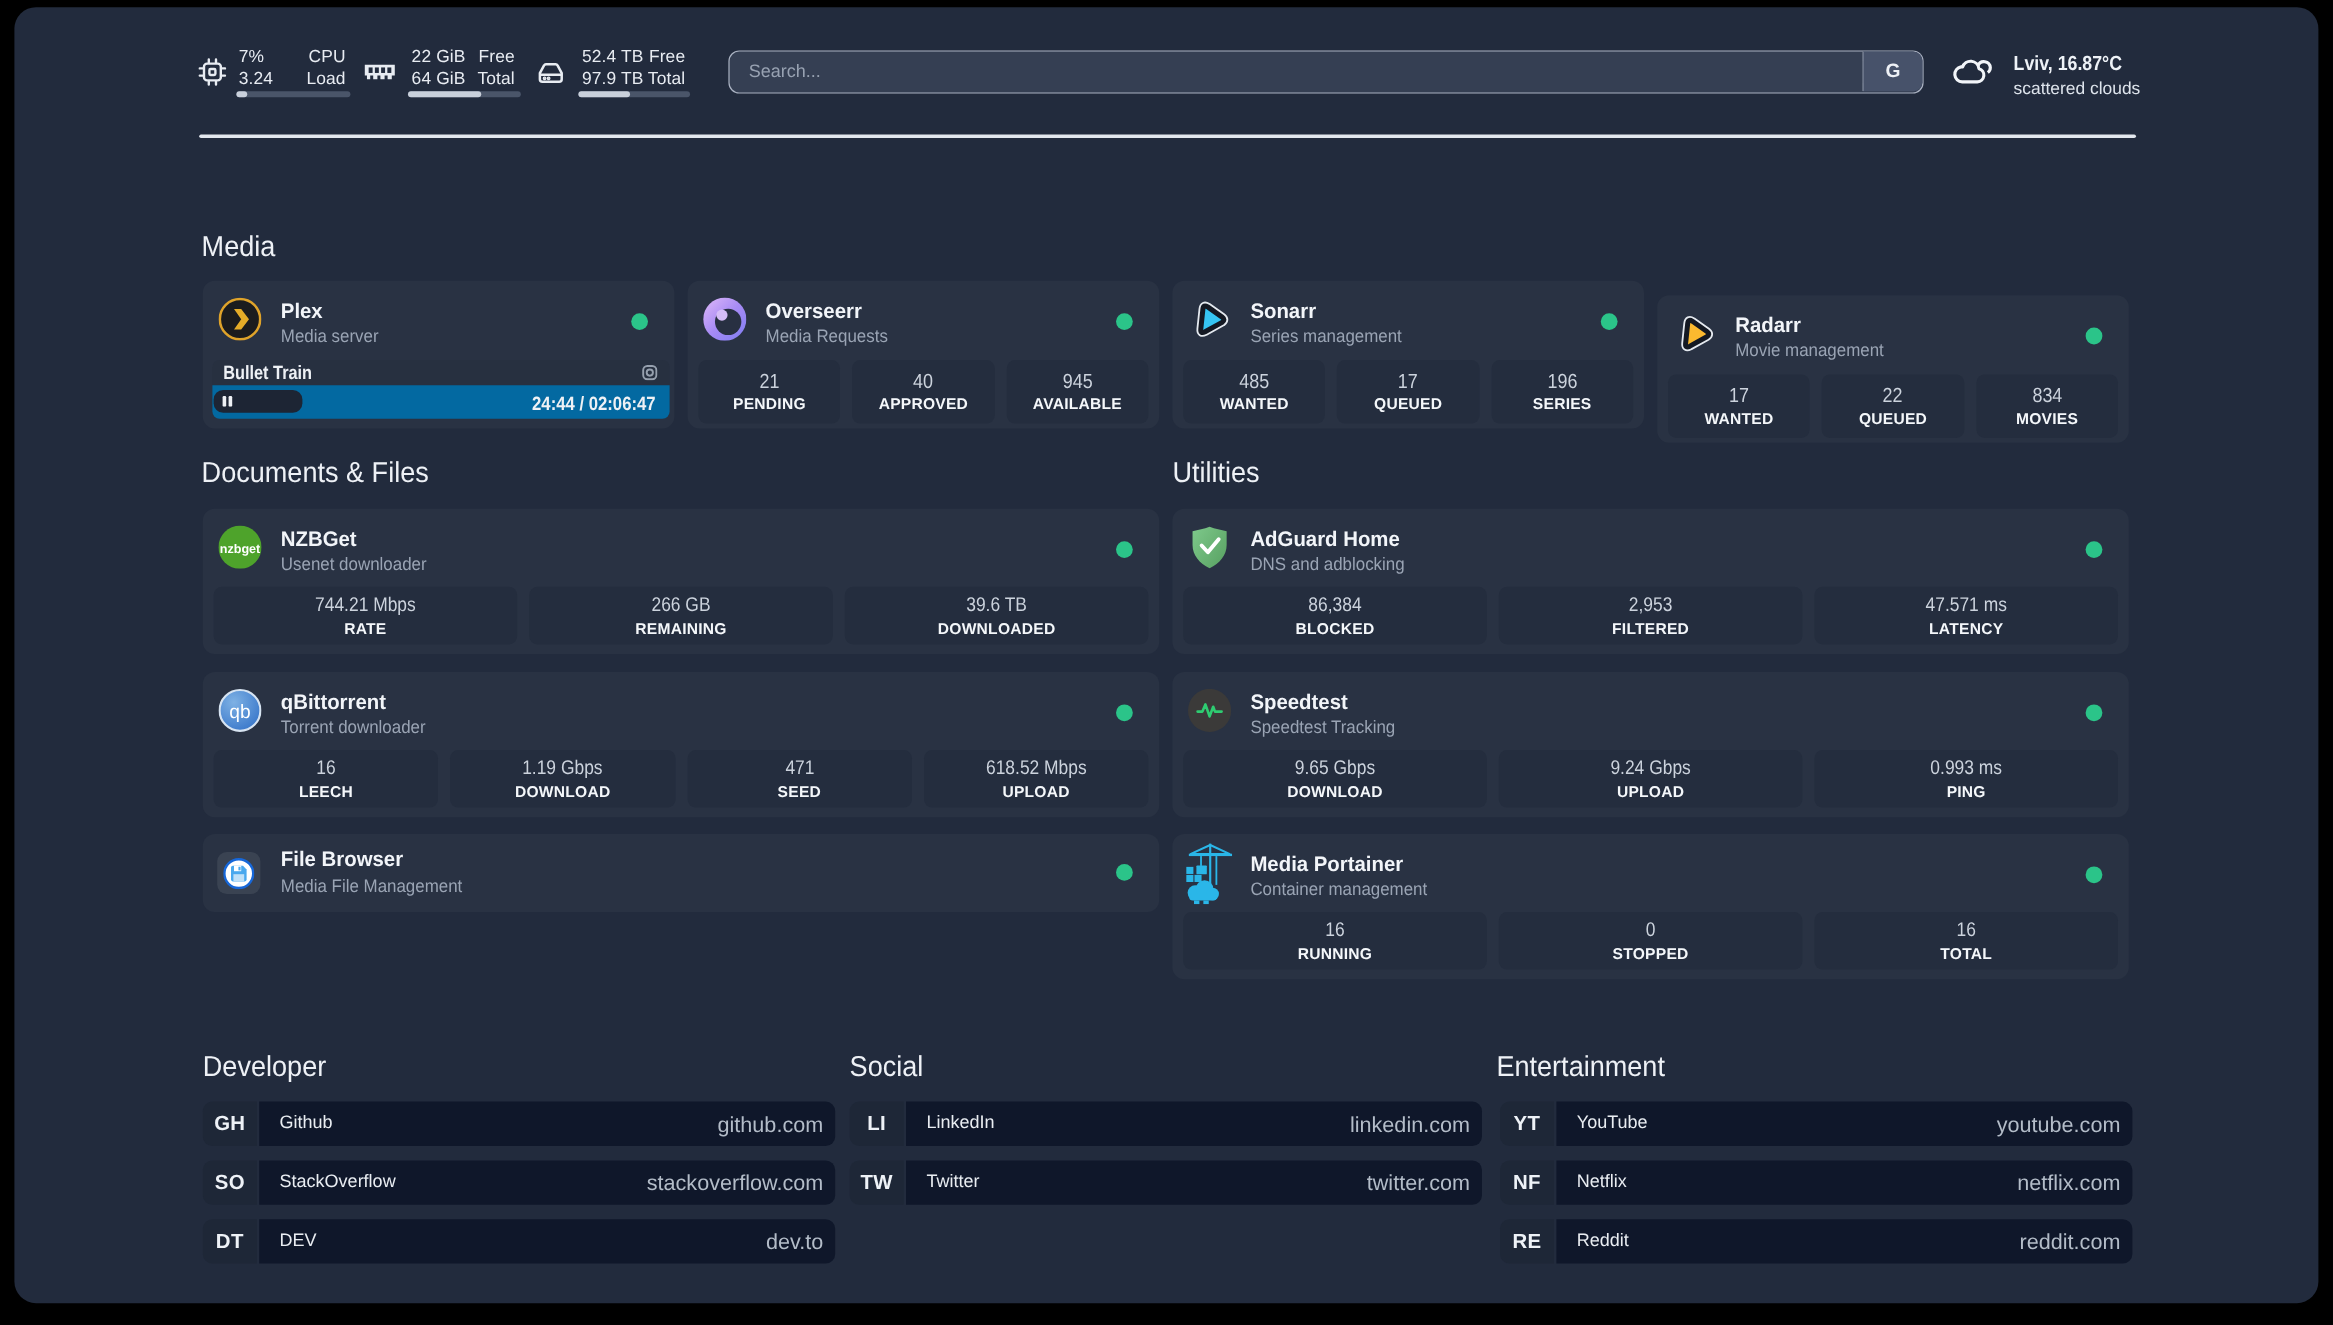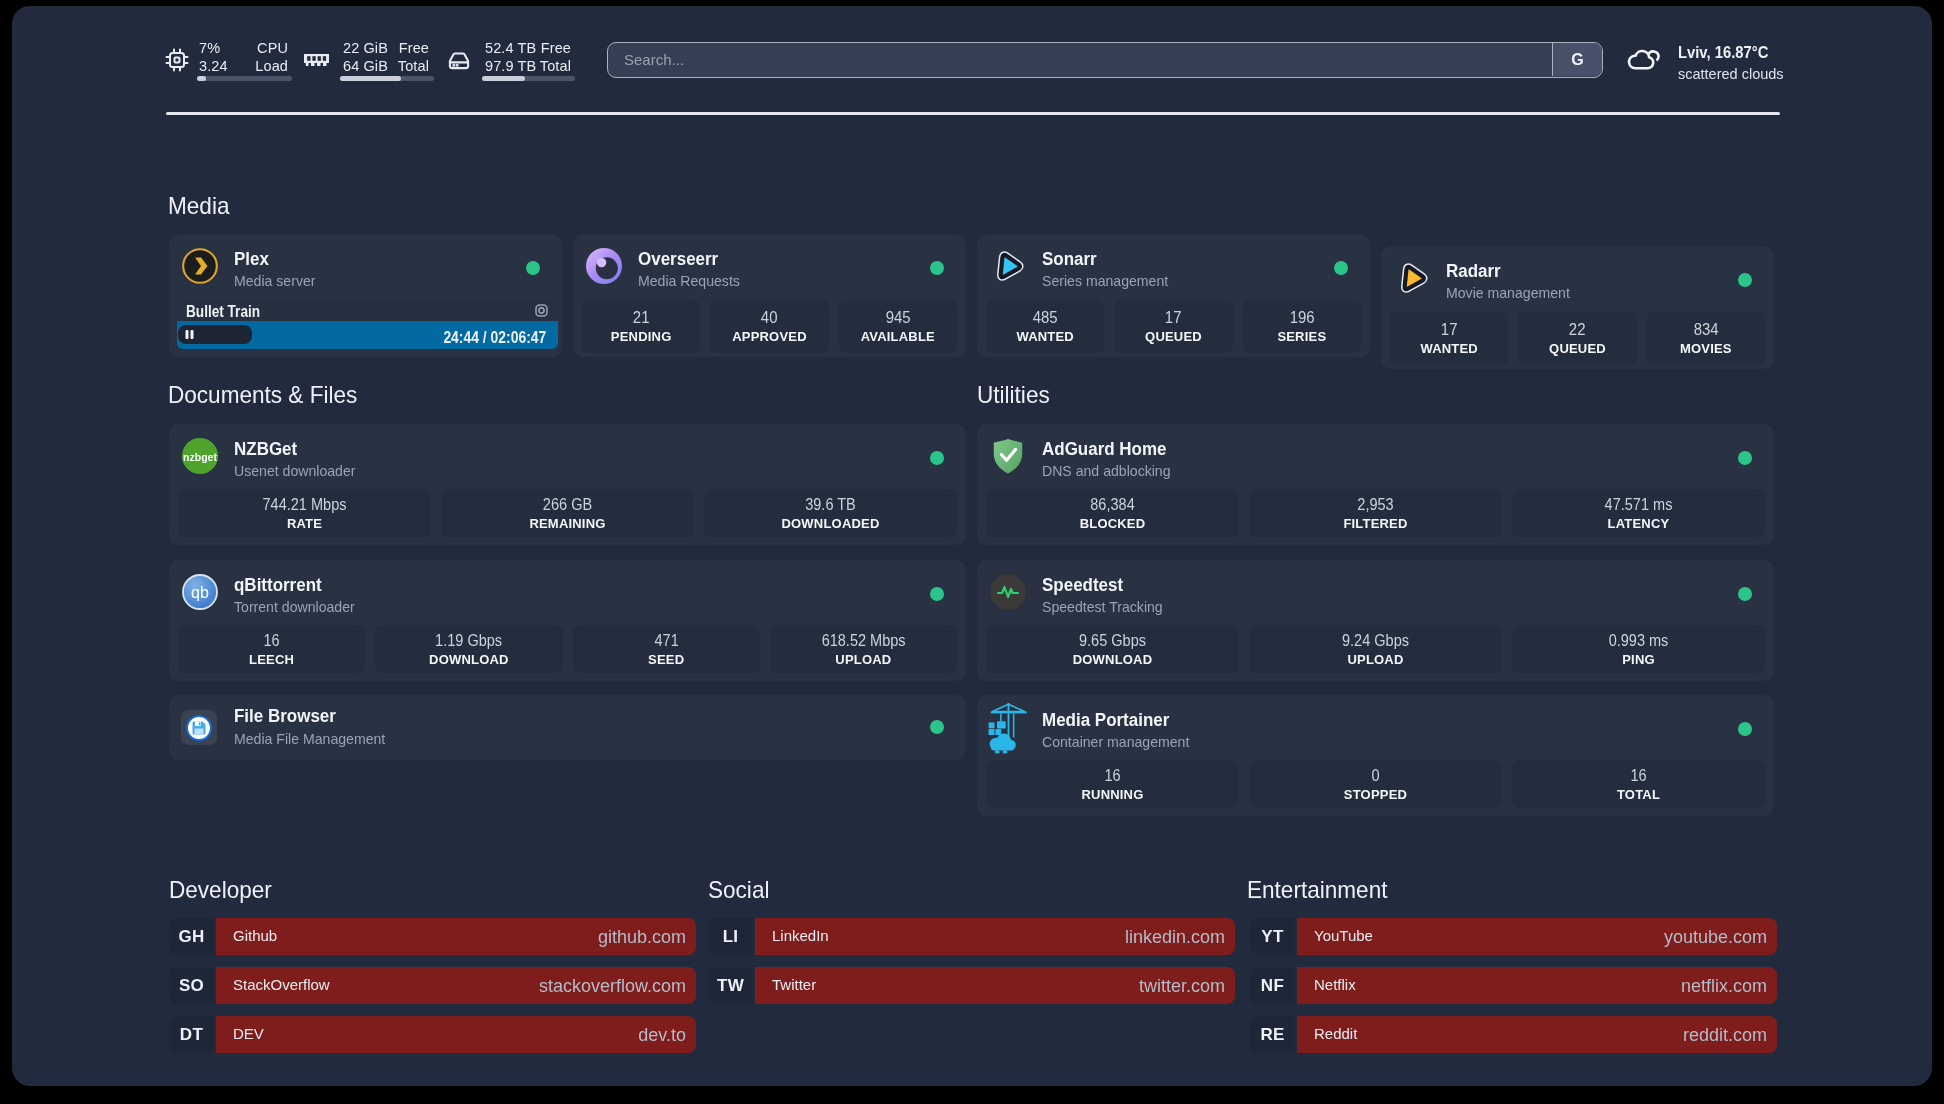--- a/index.html
+++ b/index.html
@@ -34,21 +34,21 @@
 
 .mrow1 { position:absolute; left:8px; top:66px; width:381px; height:21px; background:#273040; border-radius:6px 6px 0 0; }
 .mname { position:absolute; left:9px; top:3px; font-size:16px; font-weight:bold; color:#eef1f5; transform:scaleX(0.85); transform-origin:0 50%; }
 .mrow2 { position:absolute; left:8px; top:87px; width:381px; height:28px; background:#0369a1; border-radius:0 0 6px 6px; }
 .pill { position:absolute; left:1px; top:4px; width:74px; height:19px; background:#1d2534; border-radius:8px; }
 .mtime { position:absolute; right:12px; top:8px; font-size:16px; font-weight:bold; color:#eef1f5; transform:scaleX(0.87); transform-origin:100% 50%; }
 
 .bktitle { position:absolute; font-size:24px; color:#eef1f6; transform:scaleX(0.94); transform-origin:0 50%; }
 .bkrow { position:absolute; width:527px; height:37px; }
 .bkabbr { position:absolute; left:0; top:0; width:45px; height:37px; background:#1e2737; border-radius:8px 0 0 8px; color:#eef2f7; font-size:17px; font-weight:bold; text-align:center; line-height:37px; letter-spacing:0.3px; }
-.bkbar { position:absolute; left:47px; right:0; top:0; height:37px; background:#7f1d1d; border-radius:0 8px 8px 0; }
+.bkbar { position:absolute; left:47px; right:0; top:0; height:37px; background:#0f172a; border-radius:0 8px 8px 0; }
 .bkname { position:absolute; left:17px; top:9px; font-size:15px; color:#e9edf2; }
 .bkurl { position:absolute; right:10px; top:9px; font-size:18px; color:#b3bcc8; }
 </style>
 </head>
 <body>
 <div class="panel">
 
 <svg class="abs" style="left:153px;top:42px" width="24" height="24" viewBox="0 0 24 24" fill="none" stroke="#e8ecf2" stroke-width="2" stroke-linecap="round">
   <rect x="5" y="5" width="14" height="14" rx="2.5"></rect>
       <rect x="9.5" y="9.5" width="5" height="5" rx="1"></rect>

